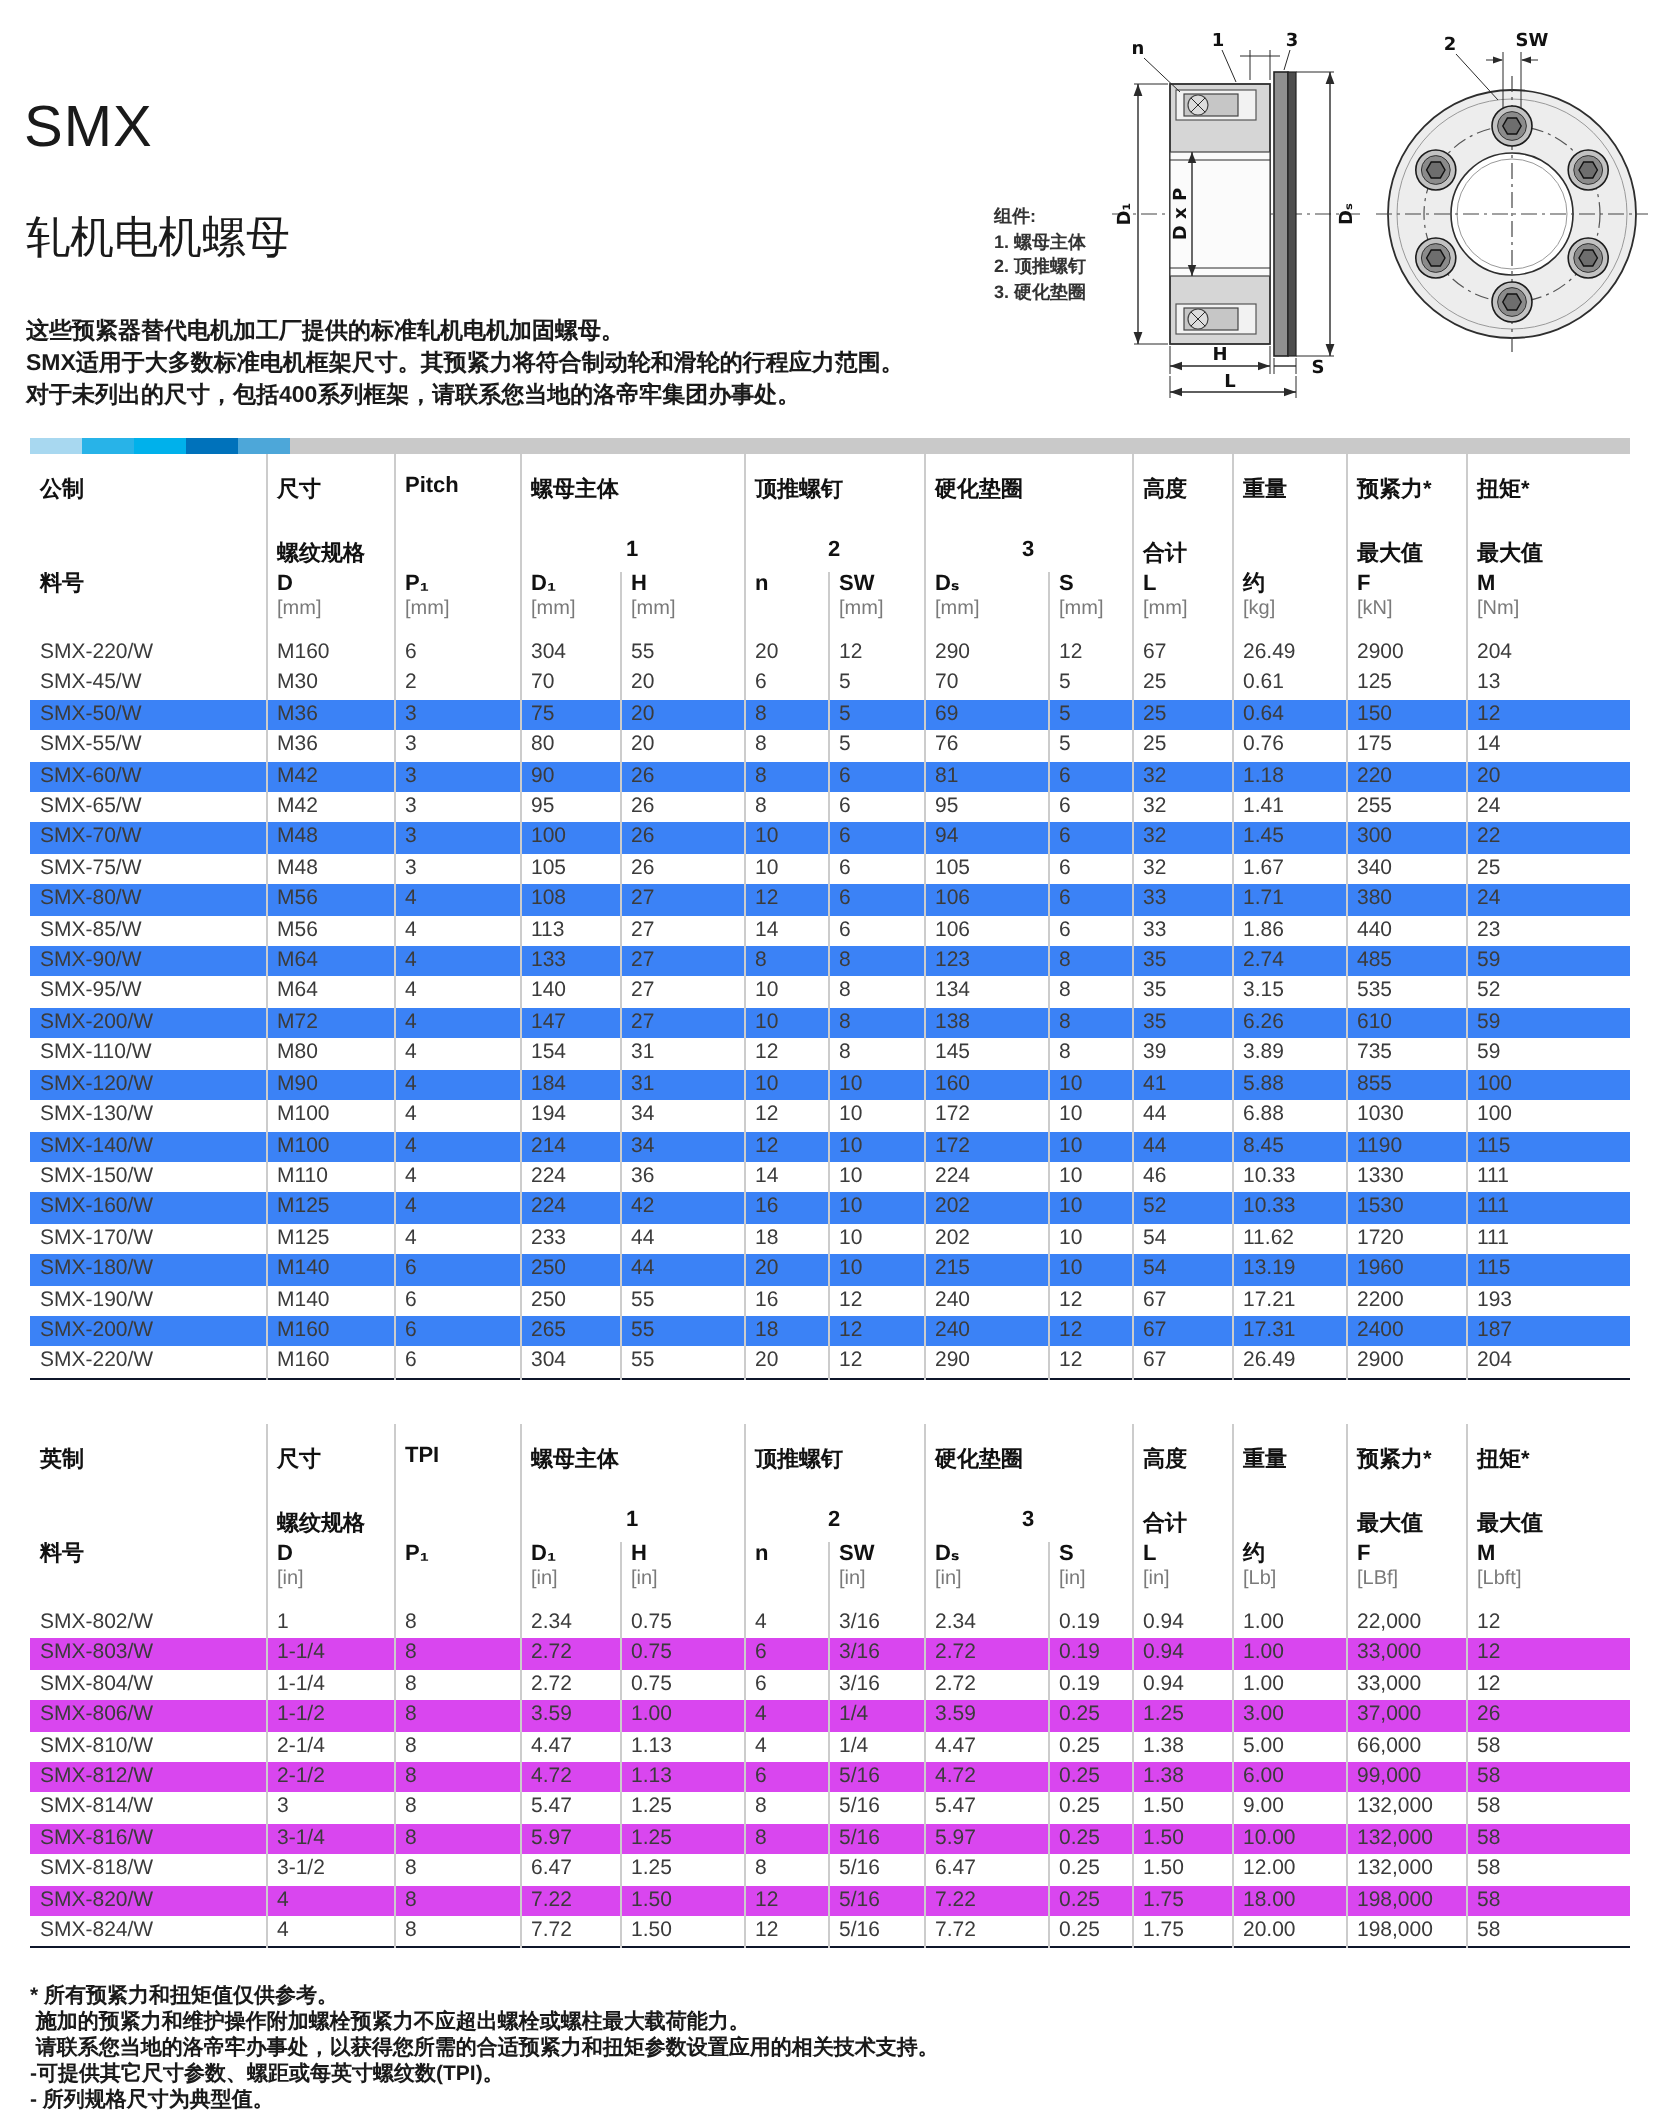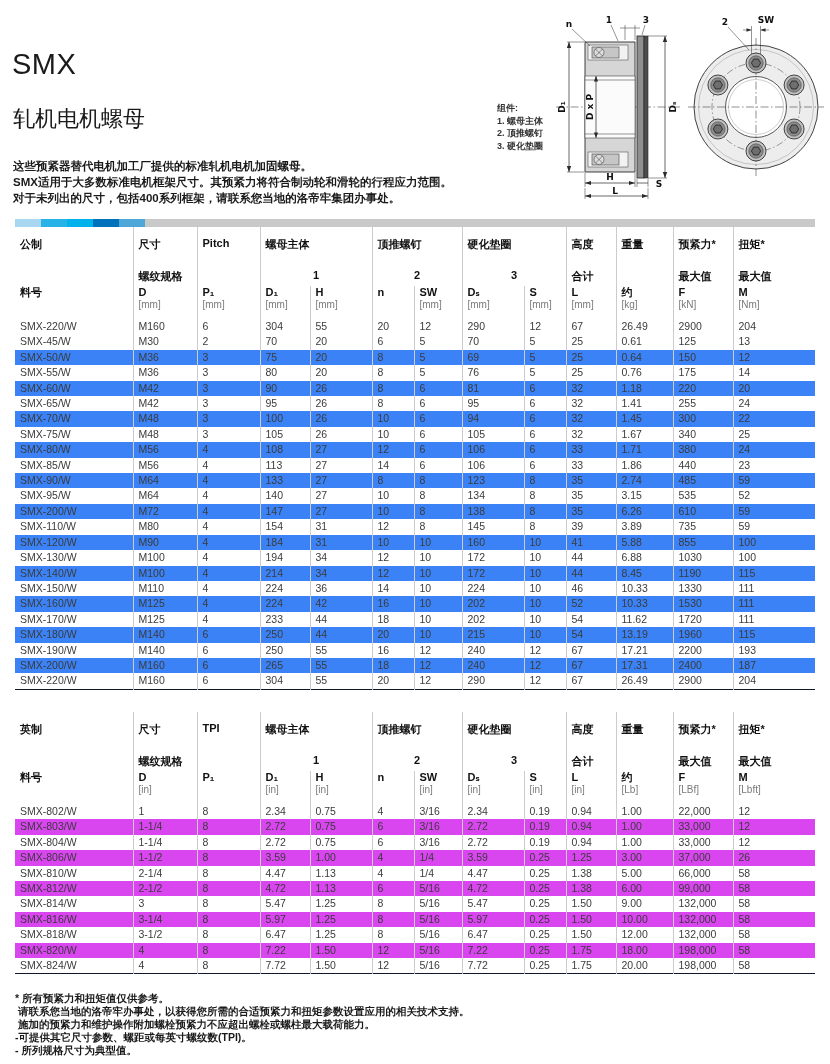--- a/index.html
+++ b/index.html
@@ -902,19 +902,19 @@
             <td>20.00</td>
             <td>198,000</td>
             <td>58</td>
           </tr>
         </tbody>
     </table>
   </div>
 
   <div id="footnotes">
     <div class="fline">* 所有预紧力和扭矩值仅供参考。</div>
+    <div class="fline"> 施加的预紧力和维护操作附加螺栓预紧力不应超出螺栓或螺柱最大载荷能力。</div>
     <div class="fline"> 请联系您当地的洛帝牢办事处，以获得您所需的合适预紧力和扭矩参数设置应用的相关技术支持。</div>
-    <div class="fline"> 施加的预紧力和维护操作附加螺栓预紧力不应超出螺栓或螺柱最大载荷能力。</div>
     <div class="fline">-可提供其它尺寸参数、螺距或每英寸螺纹数(TPI)。</div>
     <div class="fline">- 所列规格尺寸为典型值。</div>
   </div>
 
 </div>
 
 </body></html>

